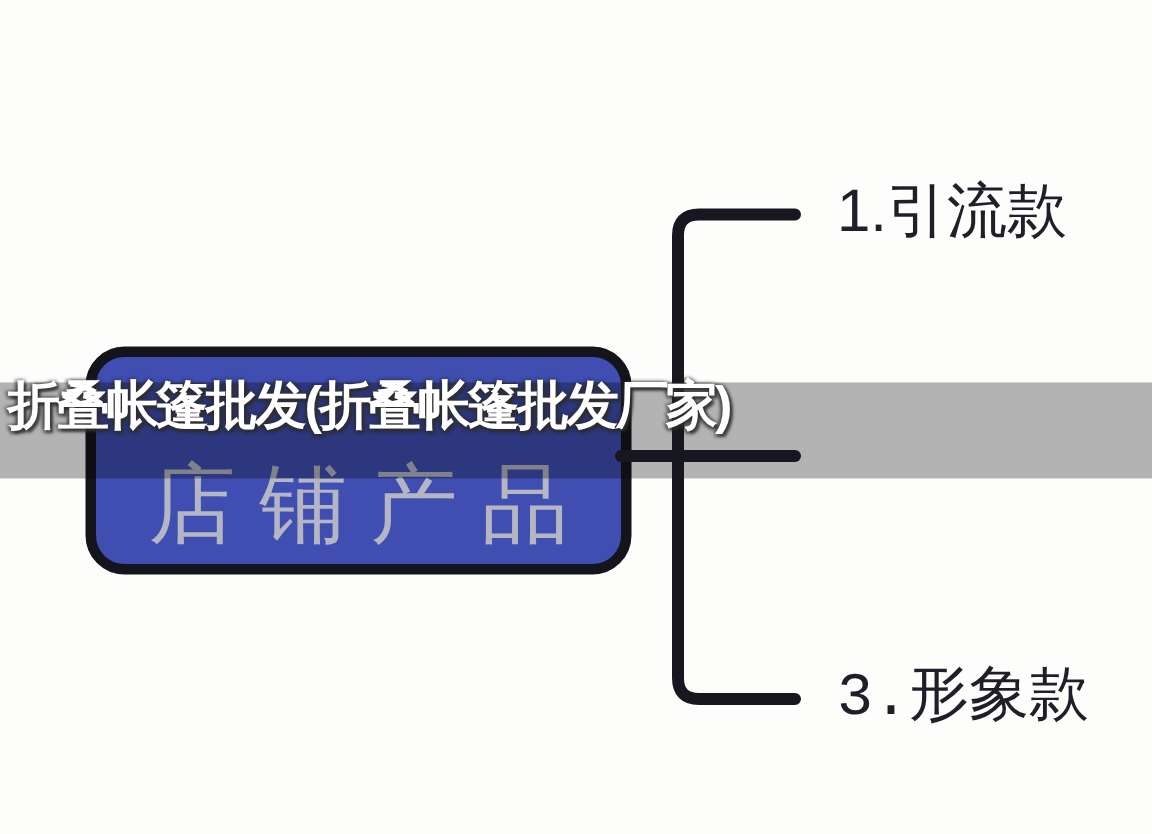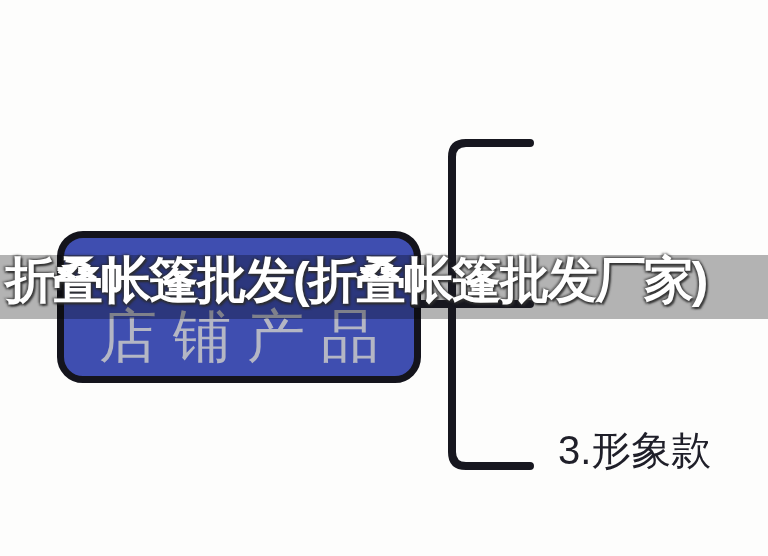--- a/index.html
+++ b/index.html
@@ -67,28 +67,28 @@
     height: 44px;
     line-height: 44px;
     font-size: 40px;
     font-weight: 500;
     color: #1f1f29;
     white-space: nowrap;
     z-index: 3;
   }
   .branch-1 { top: 119px; }
   .branch-2 { top: 285px; }
-  .branch-3 { top: 428px; }
+  .branch-3 { top: 445px; font-family: Liberation Mono, monospace; }
   
   .title-overlay {
     position: absolute;
     left: 5px;
     top: 247px;
     width: 763px;
-    font-size: 50px;
+    font-size: 35px;
     font-weight: 700;
     letter-spacing: -2px;
     color: #ffffff;
     white-space: nowrap;
     z-index: 4;
     text-shadow:
       2px 2px 2px rgba(45, 45, 45, 0.85),
       -1px 2px 2px rgba(45, 45, 45, 0.60),
       1px -1px 2px rgba(45, 45, 45, 0.50),
       -2px -1px 2px rgba(45, 45, 45, 0.45);
@@ -103,19 +103,20 @@
     <span class="root-label">店铺产品</span>
   </div>
 
   <div class="band"></div>
 
   <svg class="connector-svg" viewBox="0 0 768 556" xmlns="http://www.w3.org/2000/svg">
     <path d="M 530 143 H 466 Q 452 143 452 157 V 452 Q 452 466 466 466 H 530" fill="none" stroke="#17171f" stroke-width="8" stroke-linecap="round"></path>
     <path d="M 414 304 H 530" fill="none" stroke="#17171f" stroke-width="8" stroke-linecap="round"></path>
   </svg>
 
+  <div class="branch-label branch-1">1.引流款</div>
 
 
   <div class="branch-label branch-3">3.形象款</div>
 
   <div class="title-overlay">折叠帐篷批发(折叠帐篷批发厂家)</div>
 
 </div>
 
 </body></html>

